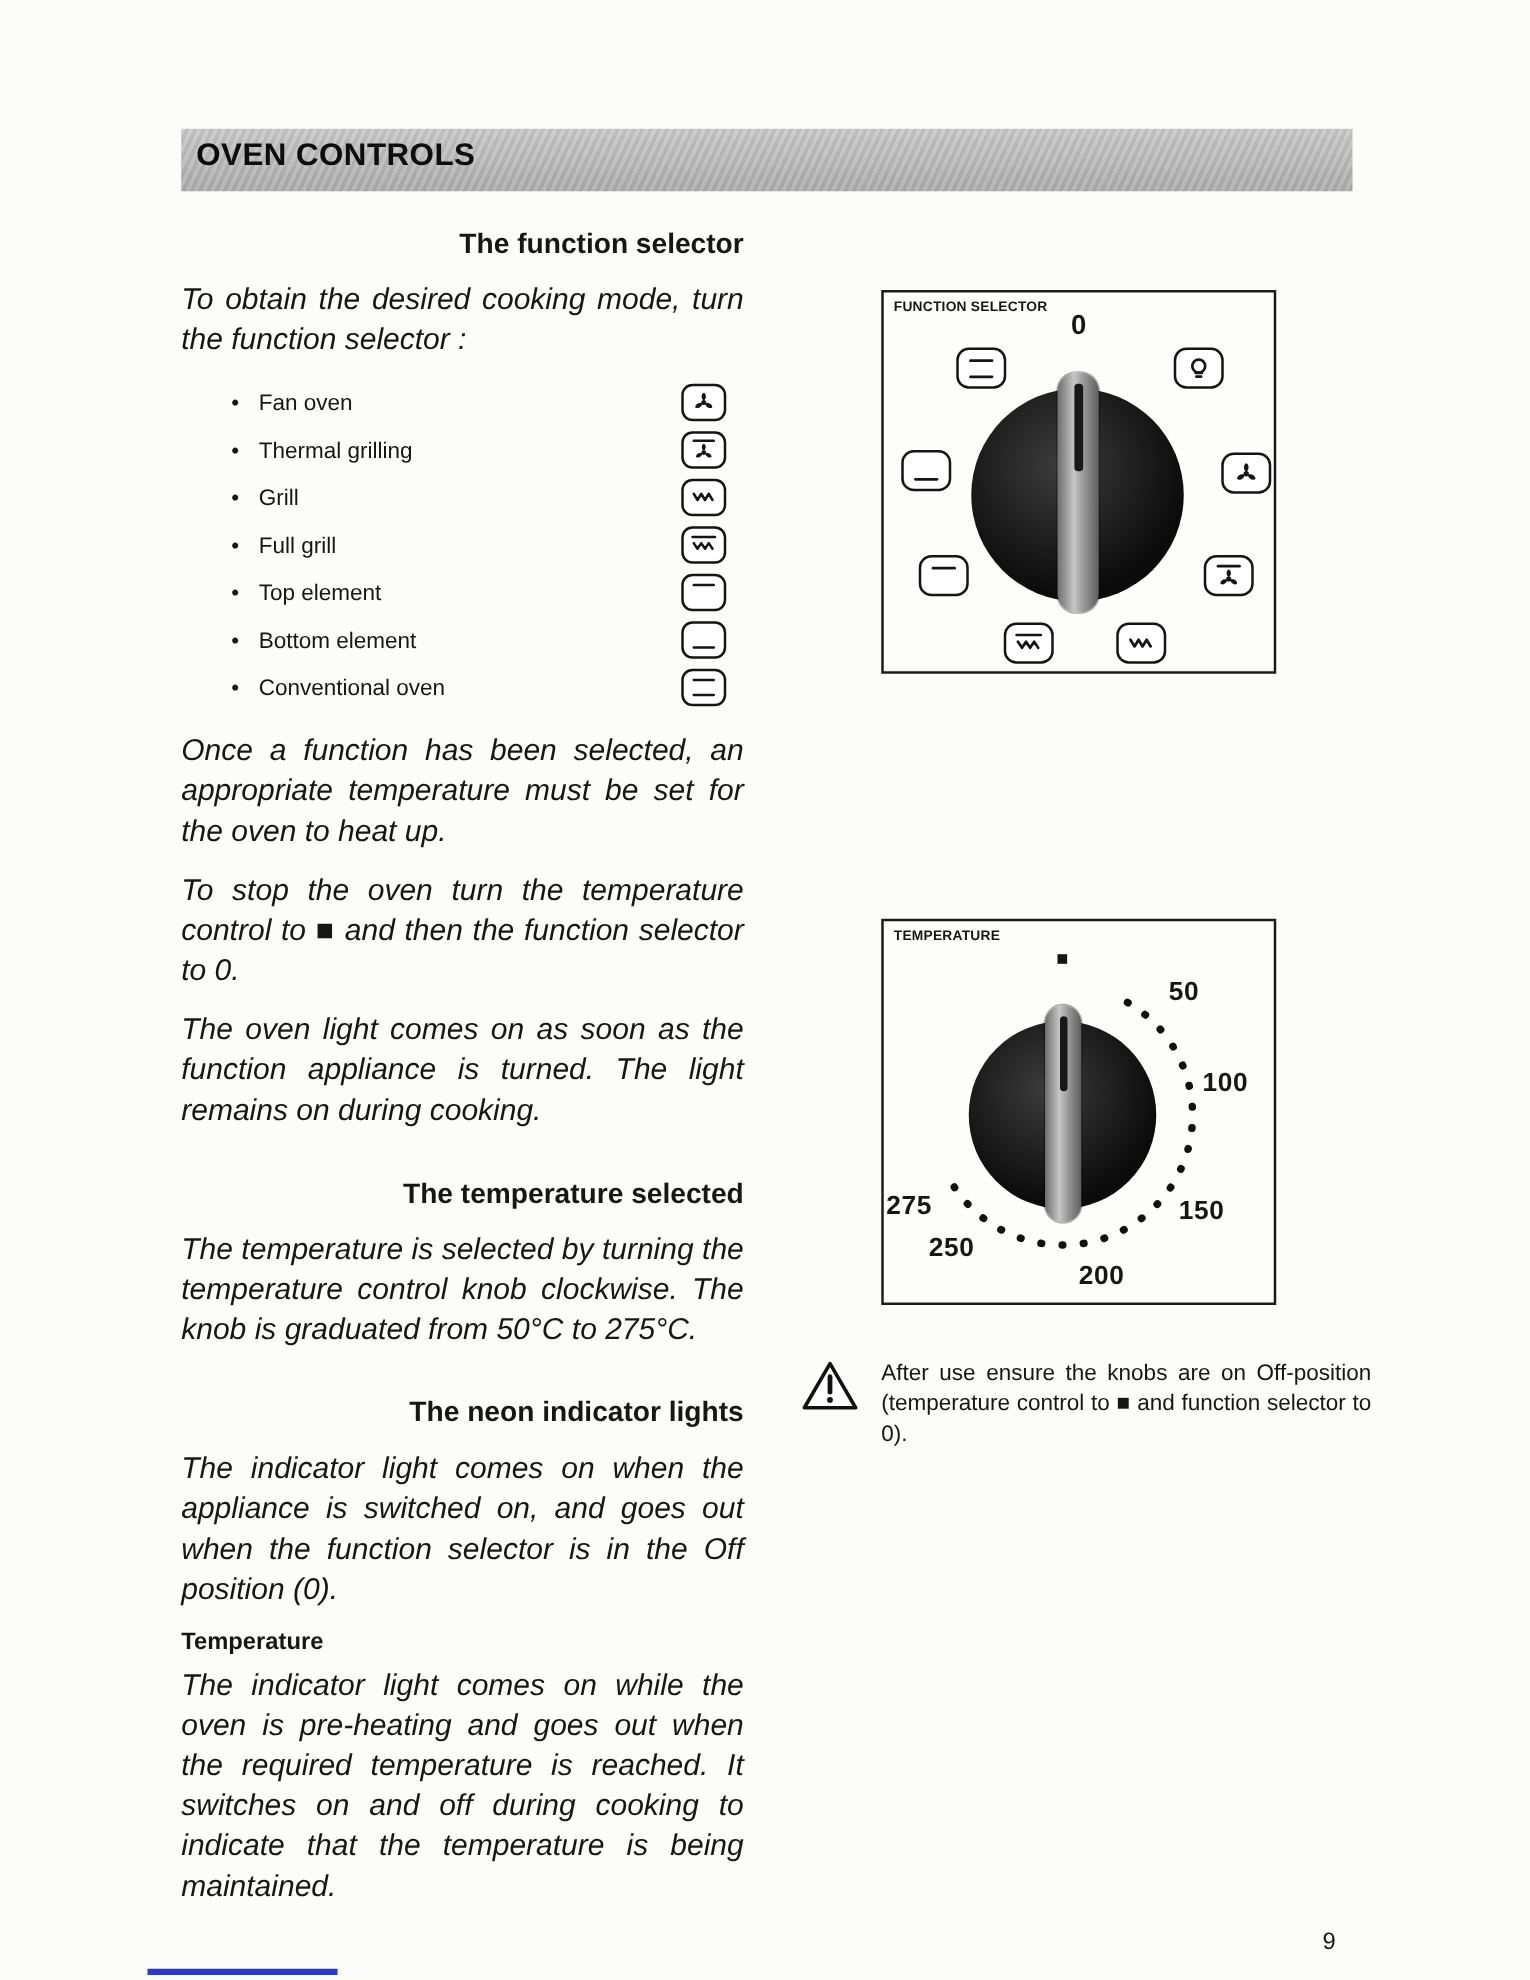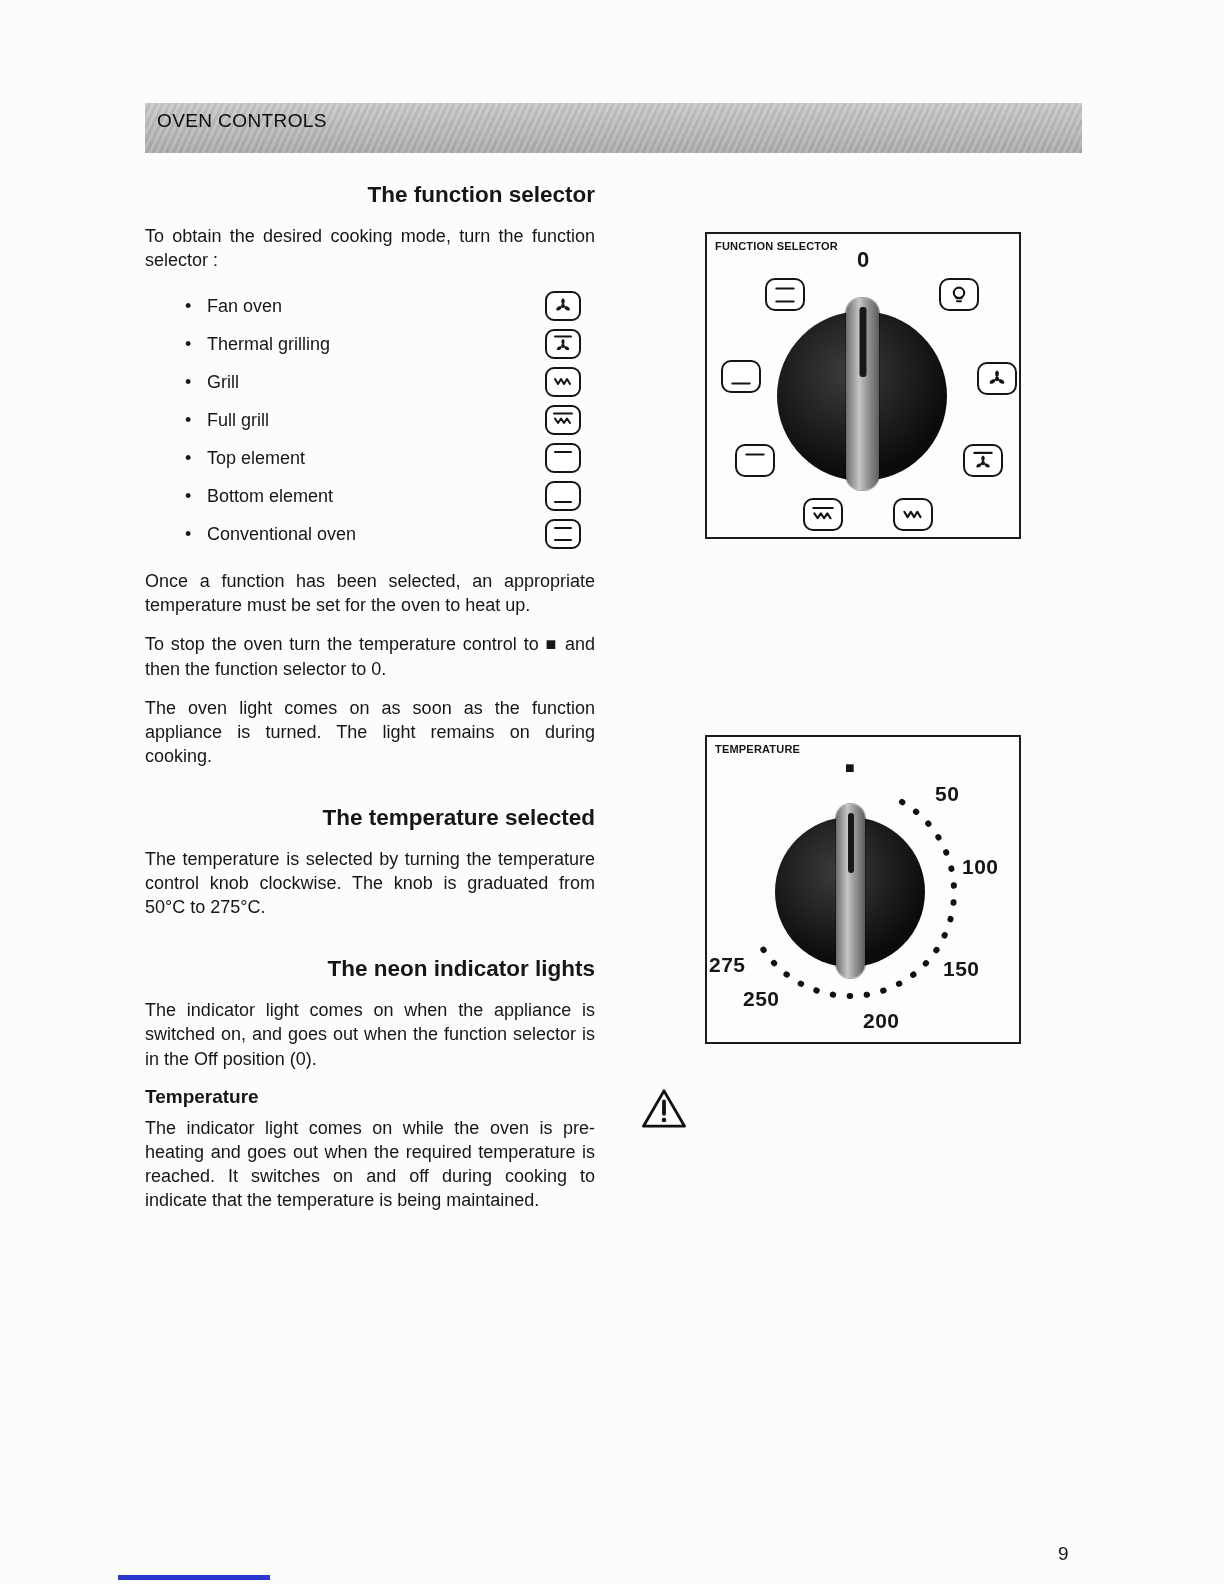--- a/index.html
+++ b/index.html
@@ -13,28 +13,28 @@
   
   .header-bar {
     position:absolute; left:145px; top:103px; width:937px; height:50px;
     background:linear-gradient(180deg,#c9c9c9,#adadad);
     background-image:
       repeating-linear-gradient(115deg, rgba(255,255,255,0.10) 0 3px, rgba(0,0,0,0.05) 3px 6px),
       linear-gradient(180deg,#c9c9c9,#adadad);
   }
   .header-title {
     position:absolute; left:12px; top:7px;
-    font-size:19px; font-weight:normal; letter-spacing:.4px; color:#0d0d0d;
+    font-size:25px; font-weight:bold; letter-spacing:.4px; color:#0d0d0d;
   }
 
   
   .left-col { position:absolute; left:145px; top:182px; width:450px; }
   .left-col h2 { font-size:22.5px; font-weight:bold; margin:0 0 16px;text-align:right; }
   .left-col h3 { font-size:19px; font-weight:bold; margin:2px 0 8px; }
-  .left-col p  { font-size:18px; line-height:1.34; margin:0 0 15px; text-align:justify; }
+  .left-col p  { font-size:24px; line-height:1.34; margin:0 0 15px; text-align:justify;font-style:italic; }
   .sect-gap { height:22px; }
 
   .fn-list { margin:4px 0 16px; }
   .fn-row { display:flex; align-items:center; height:38px; }
   .fn-bullet { margin-left:40px; width:22px; font-size:18px; }
   .fn-label { font-size:18px; }
   .fn-row .oven-icon { margin-left:auto; margin-right:14px; }
 
   
   .oven-icon {
@@ -308,17 +308,18 @@
   </div>
 
   <div class="warning">
     <span class="warning-icon">
       <svg viewBox="0 0 48 44">
         <path d="M24 3 L45.5 40 H2.5 Z" fill="#fff" stroke="#111" stroke-width="3" stroke-linejoin="round"></path>
         <path d="M24 14 v13" stroke="#111" stroke-width="4" stroke-linecap="round"></path>
         <circle cx="24" cy="33.5" r="2.4" fill="#111"></circle>
       </svg>
     </span>
+    <div class="warning-text">After use ensure the knobs are on Off-position (temperature control to ■ and function selector to 0).</div>
   </div>
 
   <div class="page-number">9</div>
   <div class="blue-line"></div>
 </div>
 
 </body></html>

